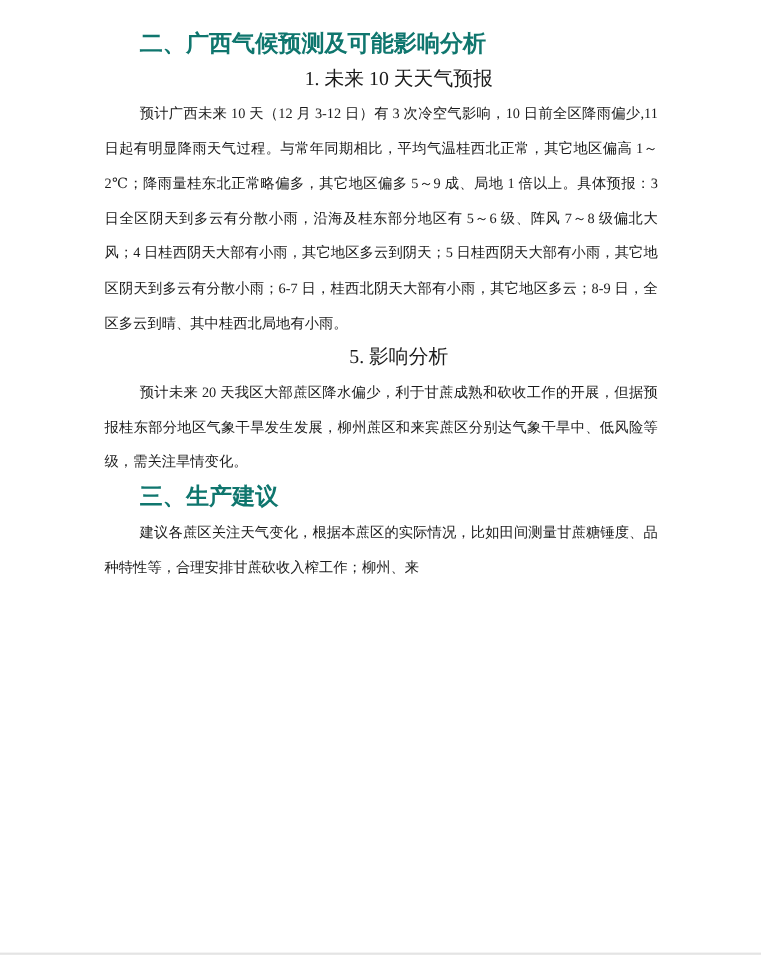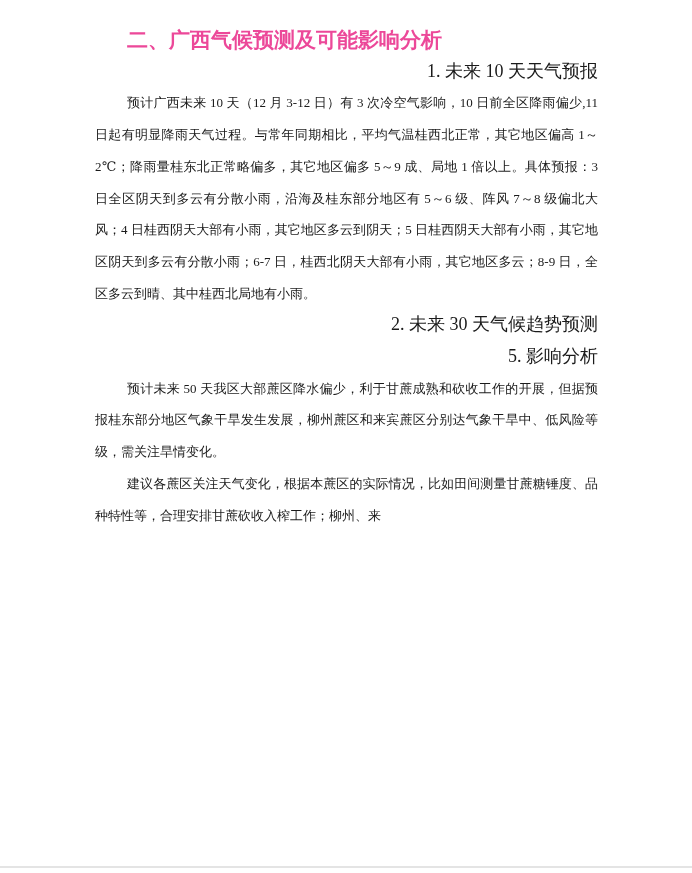--- a/index.html
+++ b/index.html
@@ -21,31 +21,31 @@
     height: 873px;
     padding: 24px 94px 0 95px;
     background: #ffffff;
   }
   .doc-heading {
     margin: 0;
     font-family: "Liberation Sans", "DejaVu Sans", sans-serif;
     font-weight: bold;
     font-size: 21px;
     line-height: 31.7px;
-    color: #ec4899;
+    color: #0f766e;
     text-indent: 32px;
     text-align: left;
     white-space: nowrap;
   }
   .doc-subheading {
     margin: 0;
     font-size: 18px;
     line-height: 31.7px;
     text-indent: 32px;
-    text-align: right;
+    text-align: center;
   }
   .doc-paragraph {
     margin: 0;
     font-size: 13px;
     line-height: 31.7px;
     text-indent: 32px;
     text-align: justify;
   }
   .page-bottom-divider {
     position: absolute;
@@ -59,24 +59,24 @@
 </head>
 <body>
 
 <div class="page">
   <h2 class="doc-heading">二、广西气候预测及可能影响分析</h2>
 
   <p class="doc-subheading">1. 未来 10 天天气预报</p>
 
   <p class="doc-paragraph">预计广西未来 10 天（12 月 3-12 日）有 3 次冷空气影响，10 日前全区降雨偏少,11 日起有明显降雨天气过程。与常年同期相比，平均气温桂西北正常，其它地区偏高 1～2℃；降雨量桂东北正常略偏多，其它地区偏多 5～9 成、局地 1 倍以上。具体预报：3 日全区阴天到多云有分散小雨，沿海及桂东部分地区有 5～6 级、阵风 7～8 级偏北大风；4 日桂西阴天大部有小雨，其它地区多云到阴天；5 日桂西阴天大部有小雨，其它地区阴天到多云有分散小雨；6-7 日，桂西北阴天大部有小雨，其它地区多云；8-9 日，全区多云到晴、其中桂西北局地有小雨。</p>
 
-  <p class="doc-subheading">2. 未来 30 天气候趋势预测</p>
 
 
   <p class="doc-subheading">5. 影响分析</p>
 
-  <p class="doc-paragraph">预计未来 50 天我区大部蔗区降水偏少，利于甘蔗成熟和砍收工作的开展，但据预报桂东部分地区气象干旱发生发展，柳州蔗区和来宾蔗区分别达气象干旱中、低风险等级，需关注旱情变化。</p>
+  <p class="doc-paragraph">预计未来 20 天我区大部蔗区降水偏少，利于甘蔗成熟和砍收工作的开展，但据预报桂东部分地区气象干旱发生发展，柳州蔗区和来宾蔗区分别达气象干旱中、低风险等级，需关注旱情变化。</p>
 
+  <h2 class="doc-heading">三、生产建议</h2>
 
   <p class="doc-paragraph">建议各蔗区关注天气变化，根据本蔗区的实际情况，比如田间测量甘蔗糖锤度、品种特性等，合理安排甘蔗砍收入榨工作；柳州、来</p>
 </div>
 
 <div class="page-bottom-divider"></div>
 
 </body></html>

